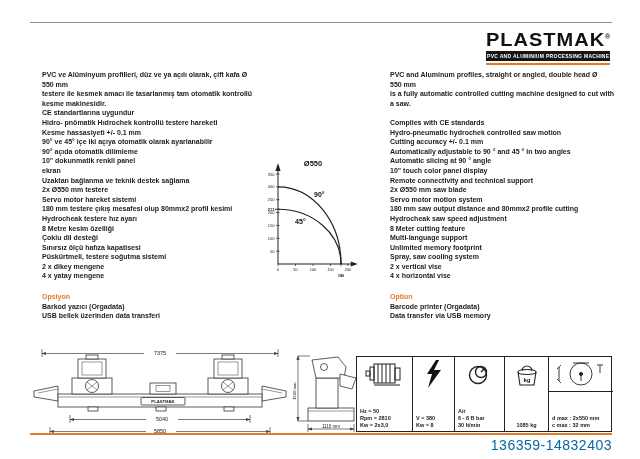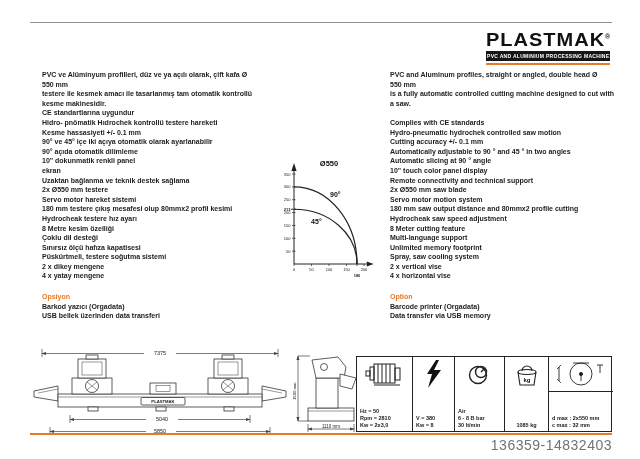--- a/index.html
+++ b/index.html
@@ -16,39 +16,39 @@
   .logo-tagline{background:#151515;color:#fff;font-size:5px;font-weight:bold;letter-spacing:.3px;padding:2px 1px;margin-top:1px;white-space:nowrap;}
   .logo-underline{height:2px;background:var(--accent);margin-top:2px;}
   
   .col{position:absolute;top:70px;font-size:7px;font-weight:bold;line-height:9.6px;color:#1c1c1c;}
   .col-tr{left:42px;width:250px;}
   .col-en{left:390px;width:244px;}
   .txt-line{min-height:9.6px;white-space:nowrap;}
   .option-heading{color:var(--accent);margin-top:11px;}
   .col-en .option-heading{margin-top:11px;}
   
-  .chart{position:absolute;left:274px;top:154px;width:130px;height:130px;}
+  .chart{position:absolute;left:258px;top:154px;width:130px;height:130px;}
   
   .front-view{position:absolute;left:30px;top:344px;width:262px;height:94px;}
   .side-view{position:absolute;left:290px;top:348px;width:72px;height:90px;}
   svg text{font-family:"Liberation Sans",sans-serif;}
   
   .spec-table{position:absolute;left:356px;top:356px;width:256px;height:76px;
     display:grid;grid-template-columns:56px 42px 50px 44px 64px;
     border:1px solid #222;box-sizing:border-box;background:#fff;}
   .spec-cell{border-right:1px solid #222;display:flex;flex-direction:column;justify-content:space-between;padding:2px 3px;box-sizing:border-box;}
   .spec-cell:last-child{border-right:none;}
   .spec-icon{display:flex;align-items:center;justify-content:center;min-height:30px;}
   .spec-cell--split .spec-icon{border-bottom:1px solid #222;margin:-2px -3px 0 -3px;padding:2px 3px;}
   .spec-lines{font-size:5.5px;font-weight:bold;line-height:7px;white-space:pre;}
   .spec-lines .txt-line{min-height:7px;}
   .spec-cell--weight .spec-lines{text-align:center;}
   
   .footline{position:absolute;left:30px;top:433px;width:582px;height:2px;background:var(--accent);}
-  .doc-number{position:absolute;right:28px;top:437px;font-size:14px;color:#737373;letter-spacing:.5px;}
+  .doc-number{position:absolute;right:28px;top:437px;font-size:14px;color:#0369a1;letter-spacing:.5px;}
 </style>
 </head>
 <body style="--accent: #e87a25;">
 
 <div class="topline"></div>
 
 <div class="logo">
   <div class="logo-name"><span>PLASTMAK</span><span class="logo-reg">®</span></div>
   <div class="logo-tagline">PVC AND ALUMINIUM PROCESSING MACHINES</div>
   <div class="logo-underline"></div>

